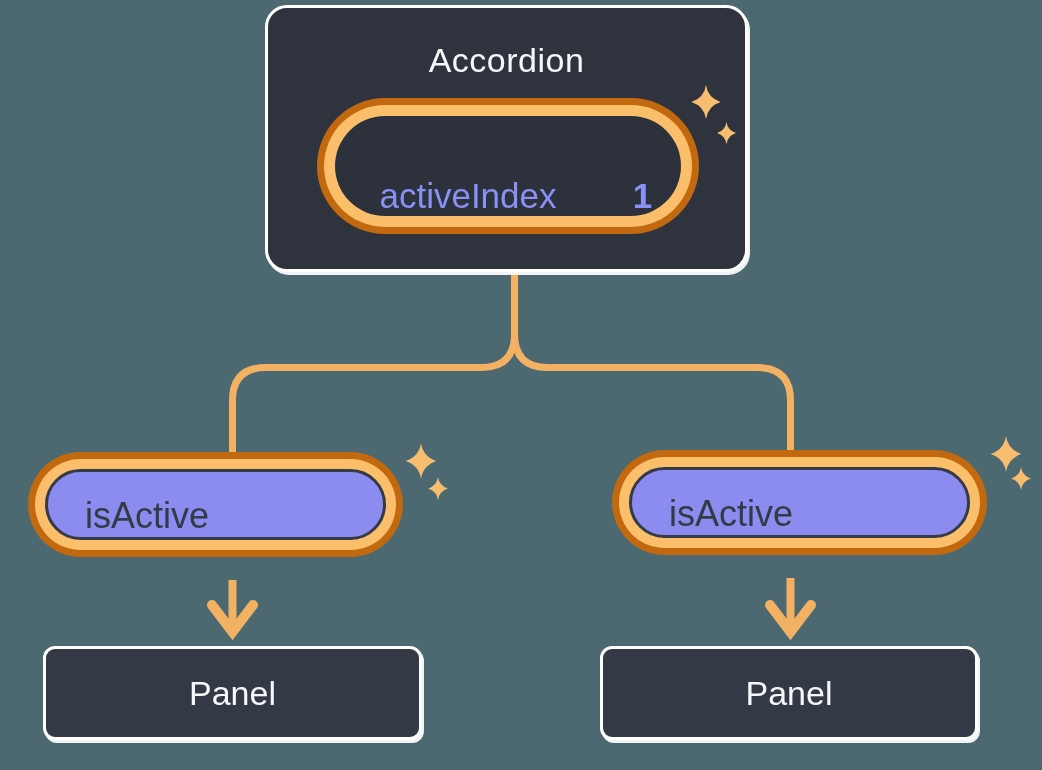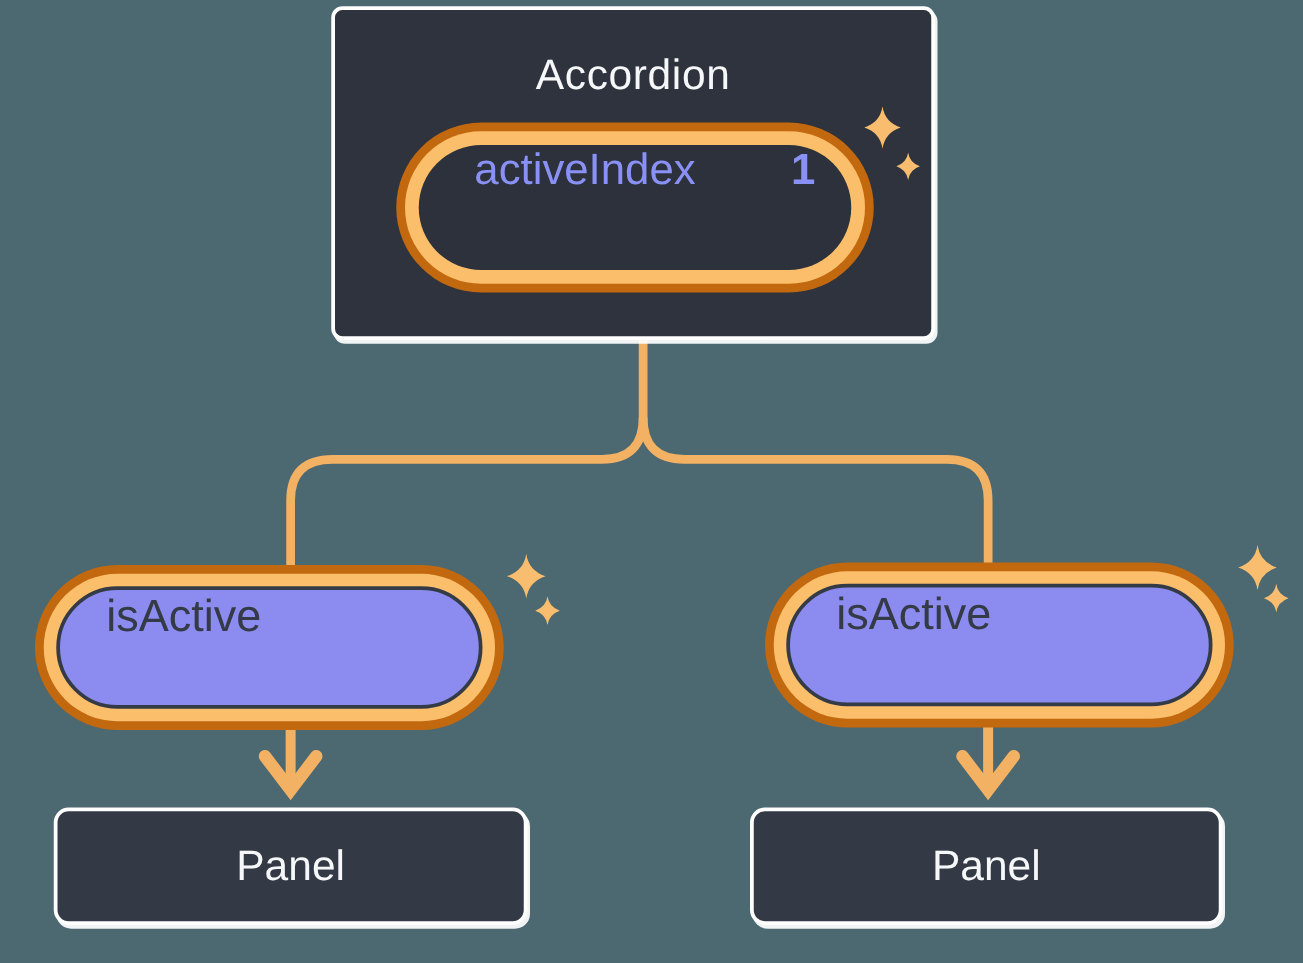--- a/index.html
+++ b/index.html
@@ -10,38 +10,38 @@
     --light-text:#F6F7F9;
   }
   *{margin:0;padding:0;box-sizing:border-box}
   html,body{background:var(--background)}
   .canvas{position:relative;width:1042px;height:770px;background:var(--background);
     font-family:"Liberation Sans",sans-serif;overflow:hidden}
 
   .connectors{position:absolute;left:0;top:0;z-index:1}
 
   .node{position:absolute;background:var(--node-fill);border:3px solid var(--node-border);
-    border-radius:9px;box-shadow:2px 3px 0 rgba(255,255,255,.92);z-index:2}
+    border-radius:22px;box-shadow:2px 3px 0 rgba(255,255,255,.92);z-index:2}
   .accordion{left:265px;top:5px;width:483px;height:267px}
   .node-title{position:absolute;top:33px;left:0;width:100%;text-align:center;
     font-size:34px;font-weight:500;letter-spacing:.5px;color:var(--light-text)}
 
   .pill-outer{position:absolute;background:var(--ring-outer);border-radius:999px;padding:7px;z-index:3}
   .pill-band{background:var(--ring-inner);border-radius:999px;height:100%;padding:11px}
-  .pill-core{border-radius:999px;height:100%;display:flex;align-items:flex-start;overflow:hidden}
+  .pill-core{border-radius:999px;height:100%;display:flex;align-items:flex-end;overflow:hidden}
 
   .state-pill{left:49px;top:90px;width:382px;height:136px}
   .state-pill .pill-core{background:#2C313B}
   .state-pill .cell{display:flex;align-items:center;justify-content:center;
     font-size:35px;color:var(--state-text)}
   .state-pill .cell.name{flex:1}
   .state-pill .cell.value{width:77px;font-weight:700}
   .state-pill .vdiv{width:3px;background:var(--divider-orange)}
 
-  .prop-pill{width:375px;height:132px}
+  .prop-pill{width:375px;height:105px}
   .prop-pill .pill-band{padding:10px}
   .prop-pill .pill-core{background:var(--prop-fill);border:3px solid #343B47}
   .prop-pill .cell{display:flex;align-items:center;justify-content:center;
     font-size:36px;color:var(--prop-text)}
   .prop-pill .cell.name{width:198px}
   .prop-pill .cell.value{flex:1;font-weight:700}
   .prop-pill .vdiv{width:3px;background:#343B47}
   .prop-left{left:28px;top:452px}
   .prop-right{left:612px;top:450px}
 

